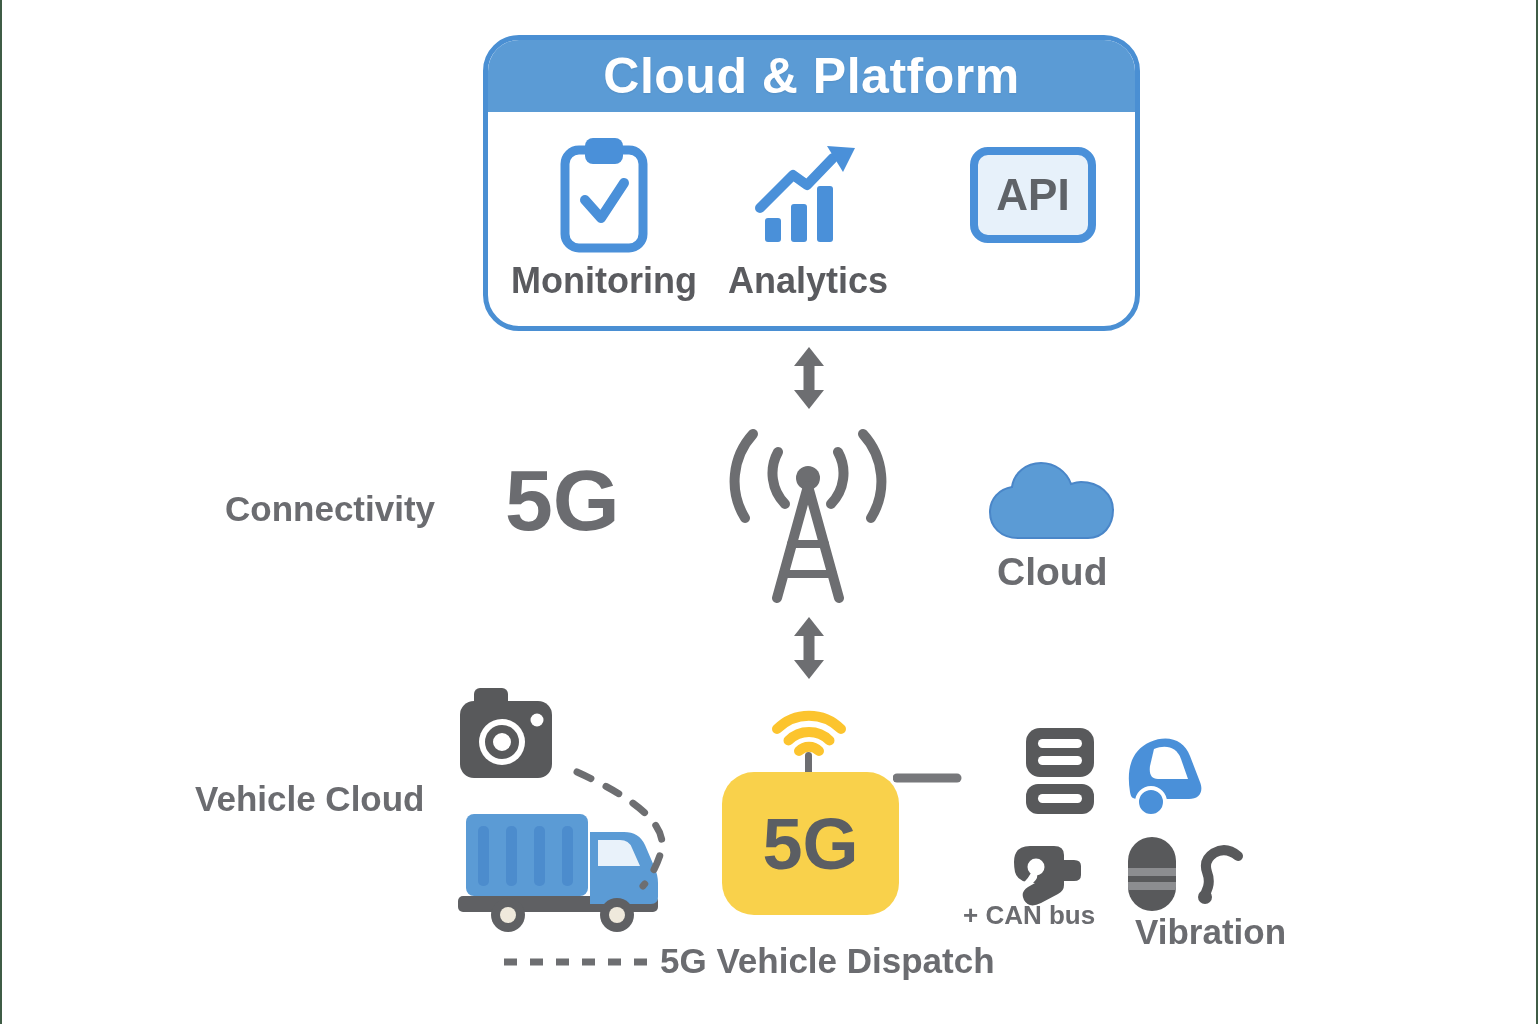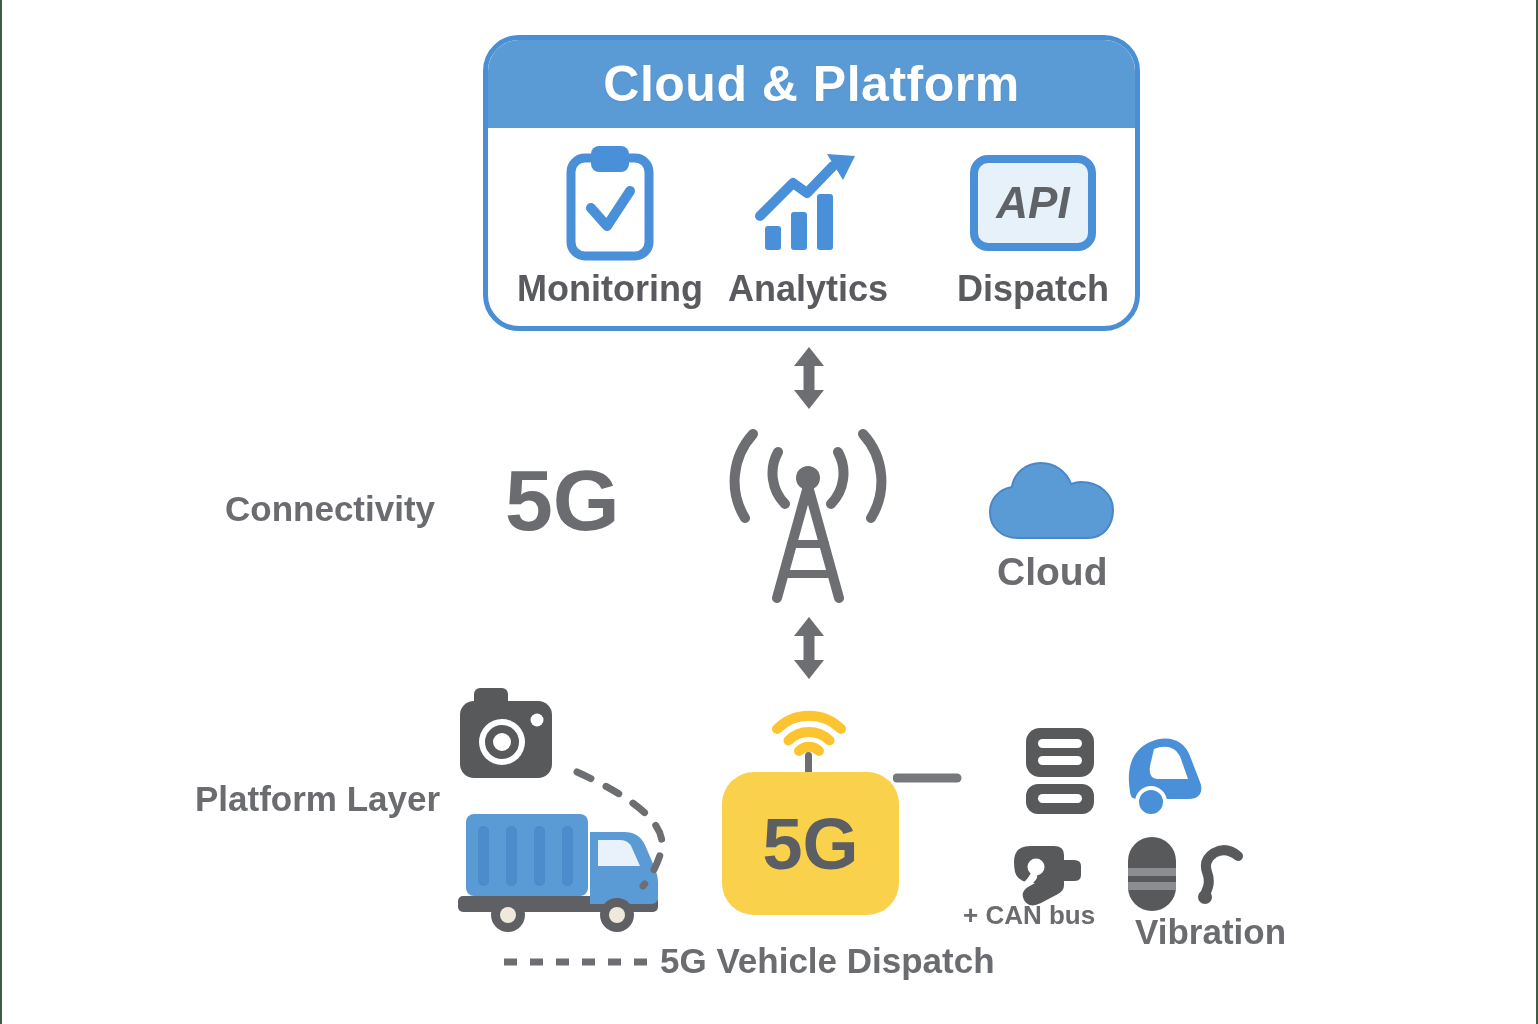--- a/index.html
+++ b/index.html
@@ -10,25 +10,25 @@
   html,body{margin:0;padding:0;}
   body{font-family:"Liberation Sans",sans-serif;background:#fff;}
   .stage{position:relative;width:1538px;height:1024px;background:#fff;overflow:hidden;}
   .abs{position:absolute;}
   .edge{position:absolute;top:0;width:2px;height:1024px;background:var(--green-edge);}
   .edge.left{left:0;} .edge.right{right:0;}
 
   
   .card{position:absolute;left:483px;top:35px;width:657px;height:296px;box-sizing:border-box;
         border:5px solid var(--blue-border);border-radius:36px;background:#fff;overflow:hidden;}
-  .card-header{height:88px;background:var(--blue);display:flex;align-items:center;justify-content:center;text-align:right;}
+  .card-header{height:72px;background:var(--blue);display:flex;align-items:center;justify-content:center;text-align:right;}
   .card-title{color:#fff;font-size:50px;font-weight:bold;letter-spacing:.5px;text-shadow:0 1px 2px rgba(0,0,0,.08);}
   .card-body{position:relative;height:198px;}
   .col{position:absolute;top:0;width:200px;display:flex;flex-direction:column;align-items:center;}
-  .icon-wrap{height:126px;display:flex;align-items:center;justify-content:flex-start;padding-top:12px;font-style:italic;}
+  .icon-wrap{height:126px;display:flex;align-items:center;justify-content:flex-start;padding-top:20px;}
   .col-label{margin-top:2px;font-size:36px;font-weight:bold;color:var(--gray-card-text);}
   .api-badge{width:126px;height:96px;box-sizing:border-box;border:8px solid var(--blue-stroke);
              border-radius:18px;background:var(--blue-pale);display:flex;align-items:center;justify-content:center;
              font-size:44px;font-weight:bold;color:#5f6368;}
 
   
   .lbl{position:absolute;font-weight:bold;color:var(--gray-text);line-height:1;white-space:nowrap;}
   .lbl-connectivity{left:225px;top:491px;font-size:35px;text-align:center;}
   .lbl-5g-big{left:505px;top:457px;font-size:86px;}
   .lbl-cloud{left:997px;top:552px;font-size:39px;}
@@ -50,21 +50,21 @@
 
   <div class="edge left"></div>
   <div class="edge right"></div>
 
   <section class="card">
     <header class="card-header">
       <span class="card-title">Cloud &amp; Platform</span>
     </header>
     <div class="card-body">
 
-      <div class="col" style="left:22px">
+      <div class="col" style="left:16px">
         <div class="icon-wrap">
           <svg width="92" height="116" viewBox="0 0 92 116">
             <rect x="7" y="13" width="78" height="98" rx="14" fill="#fff" stroke="#4a90d9" stroke-width="9"></rect>
             <rect x="27" y="1" width="38" height="26" rx="8" fill="#4a90d9"></rect>
             <path d="M27,63 L43,81 L66,46" fill="none" stroke="#4a90d9" stroke-width="10" stroke-linecap="round" stroke-linejoin="round"></path>
           </svg>
         </div>
         <div class="col-label">Monitoring</div>
       </div>
 
@@ -80,21 +80,20 @@
         </div>
         <div class="col-label">Analytics</div>
       </div>
 
       <div class="col" style="left:445px">
         <div class="icon-wrap">
           <div class="api-badge">
             <span>API</span>
           </div>
         </div>
-        <div class="col-label">Dispatch</div>
       </div>
 
     </div>
   </section>
 
   <svg class="abs" style="left:791px;top:347px" width="36" height="62" viewBox="0 0 36 62">
     <polygon points="18,0 33,19 3,19" fill="#6d6e71"></polygon>
     <rect x="12.5" y="15" width="11" height="32" fill="#6d6e71"></rect>
     <polygon points="18,62 33,43 3,43" fill="#6d6e71"></polygon>
   </svg>
@@ -117,21 +116,21 @@
     <path d="M25,10 A70,70 0 0 0 17,94" stroke="#6d6e71" stroke-width="10" stroke-linecap="round" fill="none"></path>
     <path d="M110,28 A44,44 0 0 1 103,80" stroke="#6d6e71" stroke-width="10" stroke-linecap="round" fill="none"></path>
     <path d="M135,10 A70,70 0 0 1 143,94" stroke="#6d6e71" stroke-width="10" stroke-linecap="round" fill="none"></path>
   </svg>
 
   <svg class="abs" style="left:984px;top:452px" width="136" height="94" viewBox="0 0 136 94">
     <path d="M104,86 L34,86 C17,86 6,75 6,60 C6,47 15,37 28,35 C30,21 42,11 57,11 C71,11 83,20 87,32 C90,31 93,30 97,30 C115,30 129,42 129,58 C129,74 119,86 104,86 Z" fill="#5b9bd5" stroke="#4a86c8" stroke-width="2"></path>
   </svg>
   <div class="lbl lbl-cloud">Cloud</div>
 
-  <div class="lbl lbl-vehicle">Platform Layer</div>
+  <div class="lbl lbl-vehicle">Vehicle Cloud</div>
 
   <svg class="abs" style="left:460px;top:688px" width="94" height="92" viewBox="0 0 94 92">
     <rect x="14" y="0" width="34" height="22" rx="6" fill="#58595b"></rect>
     <rect x="0" y="13" width="92" height="77" rx="14" fill="#58595b"></rect>
     <circle cx="42" cy="54" r="23" fill="#fff"></circle>
     <circle cx="42" cy="54" r="13" fill="#fff" stroke="#58595b" stroke-width="8"></circle>
     <circle cx="77" cy="32" r="6.5" fill="#fff"></circle>
   </svg>
 
   <svg class="abs" style="left:458px;top:810px" width="210" height="130" viewBox="0 0 210 130">

